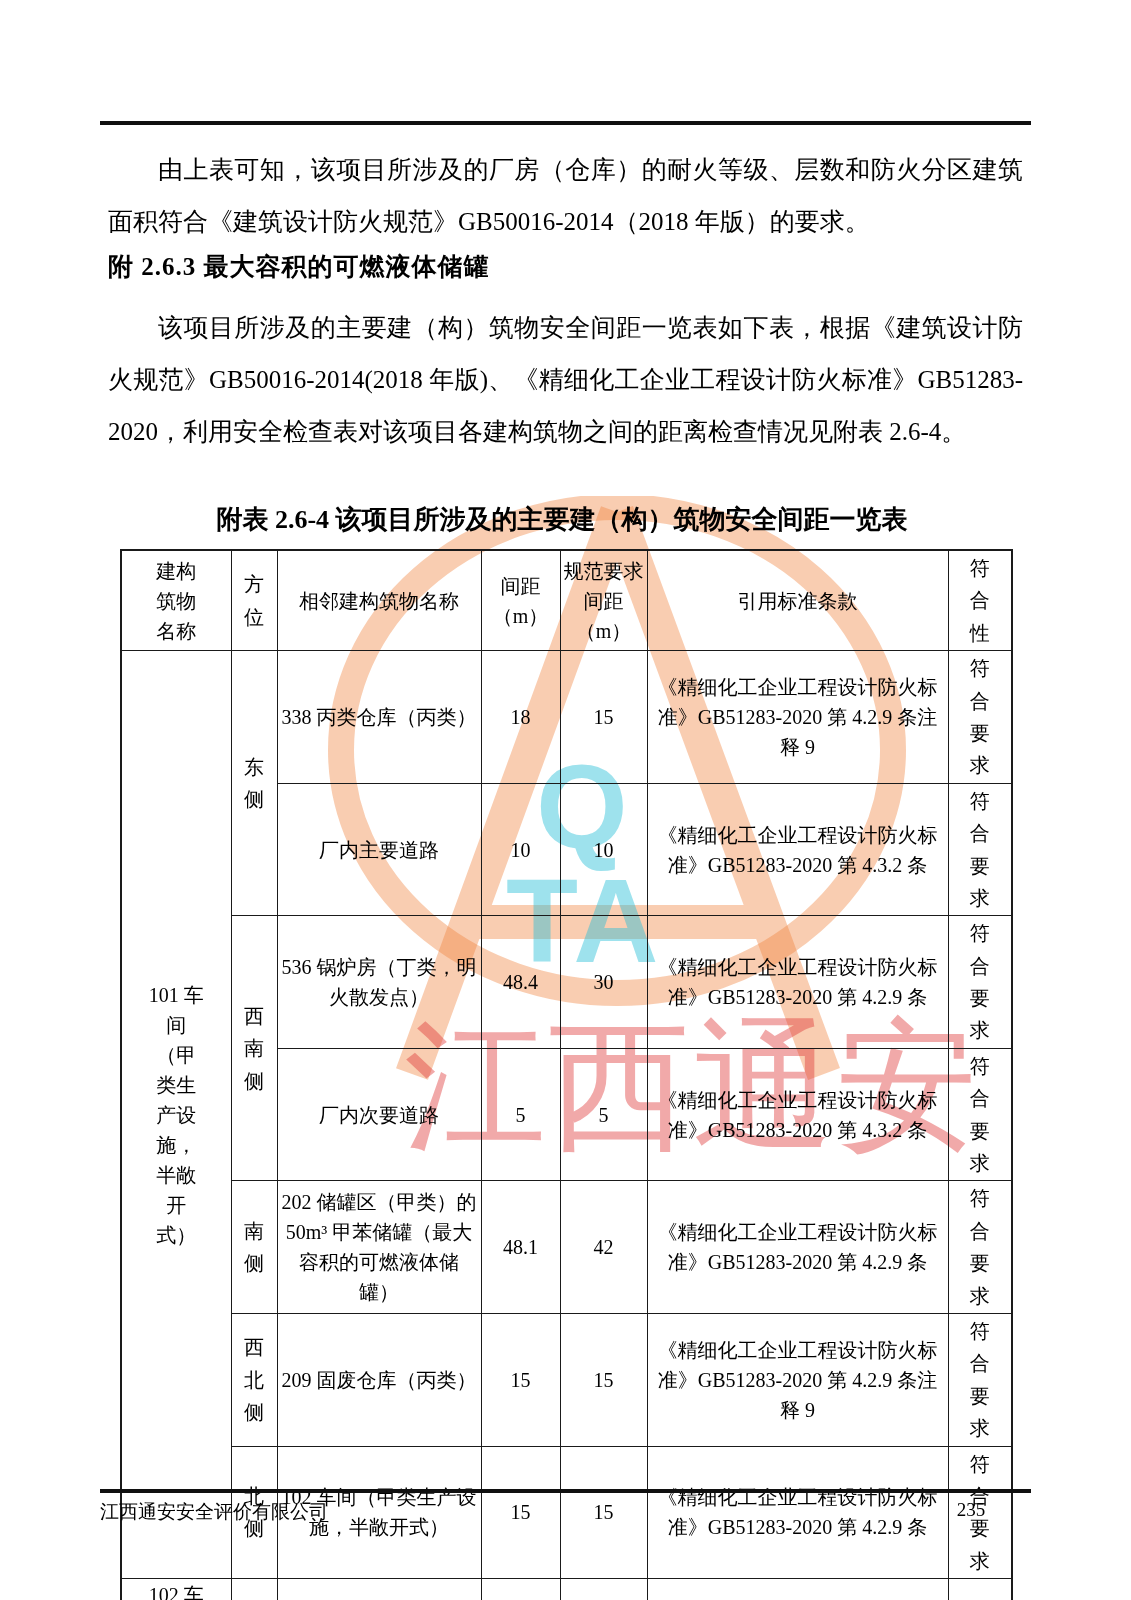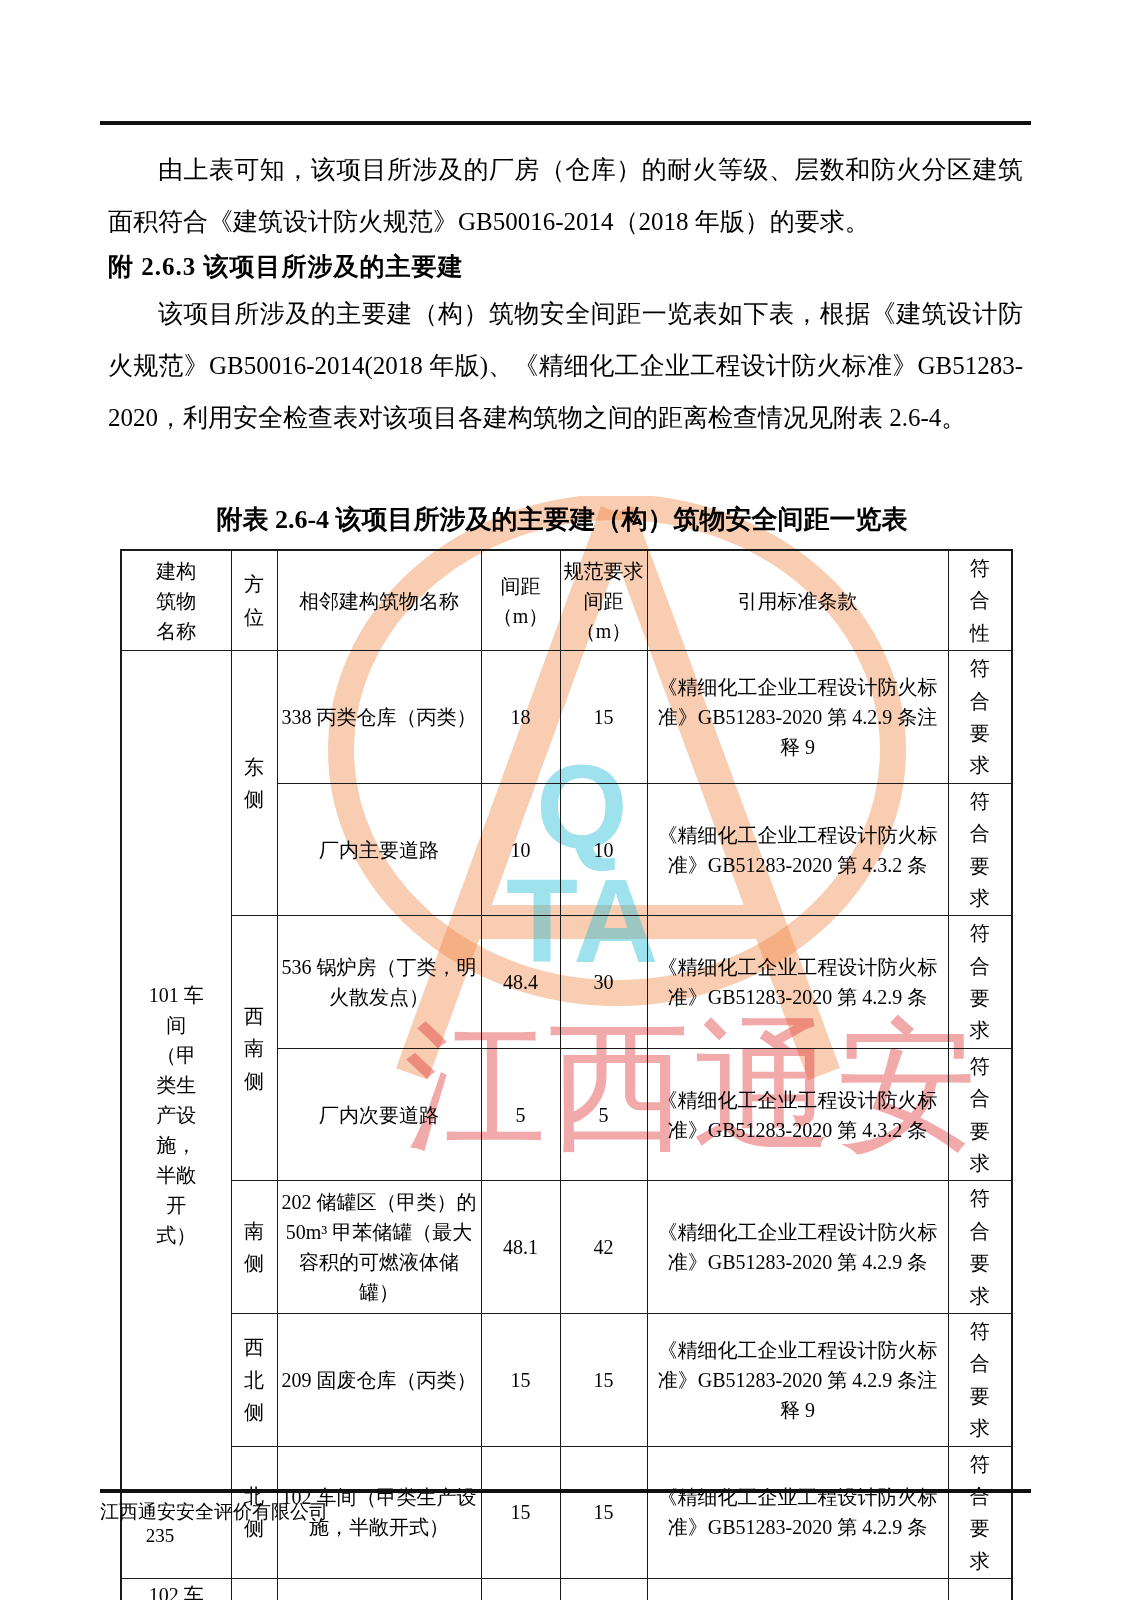--- a/index.html
+++ b/index.html
@@ -16,40 +16,39 @@
     letter-spacing:2px; color:rgba(222,50,50,0.42); white-space:nowrap;
     font-family:"Liberation Serif","DejaVu Serif",serif;
   }
   
   .layer{position:absolute; z-index:1;}
   .doc-header{top:64px; left:50px; width:1031px; text-align:center; font-size:17px;}
   .rule-top{top:121px; left:100px; width:931px; height:4px; background:#101010;}
   .para{left:108px; width:915px; font-size:25px; line-height:52px; text-align:justify; text-indent:2em;}
   .para1{top:144px;}
   .sec-heading{top:250px; left:108px; font-size:25px; font-weight:bold; letter-spacing:1px;}
-  .para2{top:288px;}
+  .para2{top:302px;}
   .tbl-title{top:502px; left:0; width:1124px; text-align:center; font-size:26px; font-weight:bold;}
   table.spacing{
     position:absolute; z-index:1; top:549px; left:120px; width:891px;
     border-collapse:collapse; table-layout:fixed; font-size:20px;
     border:2px solid #1a1a1a;
   }
   table.spacing th, table.spacing td{
     border:1px solid #1a1a1a; text-align:center; vertical-align:middle;
     font-weight:normal; padding:1px 3px; line-height:1.5;
   }
   table.spacing thead th{line-height:1.5;}
   .pad-name{padding:1px 26px !important;}
   .pad-clause{padding:1px 9px !important;}
   .vert{display:inline-block; width:1.15em; line-height:1.62; word-break:break-all;}
   .rule-bottom{top:1489px; left:100px; width:931px; height:4px; background:#101010;}
   .footer{
     top:1499px; left:100px; width:931px; display:flex; align-items:flex-start;
     font-size:19px;
-    flex-direction:column;
   }
   .footer .f-left{flex:1; text-align:left;}
   .footer .f-mid{width:120px; text-align:center;}
   .footer .f-right{flex:1; text-align:right;}
 </style>
 </head>
 <body>
 
 <div class="page">
 
@@ -57,21 +56,21 @@
     <ellipse cx="299" cy="254" rx="276" ry="243" fill="none" stroke="rgba(240,130,60,0.40)" stroke-width="26"></ellipse>
     <path d="M299 16 L94 578 M299 16 L506 578 M160 426 L444 426" fill="none" stroke="rgba(240,130,60,0.40)" stroke-width="34"></path>
     <text x="218" y="352" font-family="Liberation Sans, sans-serif" font-weight="bold" font-size="118" fill="rgba(40,190,215,0.45)">Q</text>
     <text x="188" y="466" font-family="Liberation Sans, sans-serif" font-weight="bold" font-size="118" letter-spacing="4" fill="rgba(40,190,215,0.45)">TA</text>
   </svg>
   <div class="wm wm-text">江西通安</div>
 
   <div class="layer rule-top"></div>
 
   <div class="layer para para1">由上表可知，该项目所涉及的厂房（仓库）的耐火等级、层数和防火分区建筑面积符合《建筑设计防火规范》GB50016-2014（2018 年版）的要求。</div>
-  <div class="layer sec-heading">附 2.6.3 该项目所涉及的主要建</div>
+  <div class="layer sec-heading">附 2.6.3 最大容积的可燃液体储罐</div>
   <div class="layer para para2">该项目所涉及的主要建（构）筑物安全间距一览表如下表，根据《建筑设计防火规范》GB50016-2014(2018 年版)、《精细化工企业工程设计防火标准》GB51283-2020，利用安全检查表对该项目各建构筑物之间的距离检查情况见附表 2.6-4。</div>
 
   <div class="layer tbl-title">附表 2.6-4 该项目所涉及的主要建（构）筑物安全间距一览表</div>
 
   <table class="spacing">
     <colgroup>
       <col style="width:110px">
         <col style="width:46px">
         <col style="width:204px">
       <col style="width:79px">

